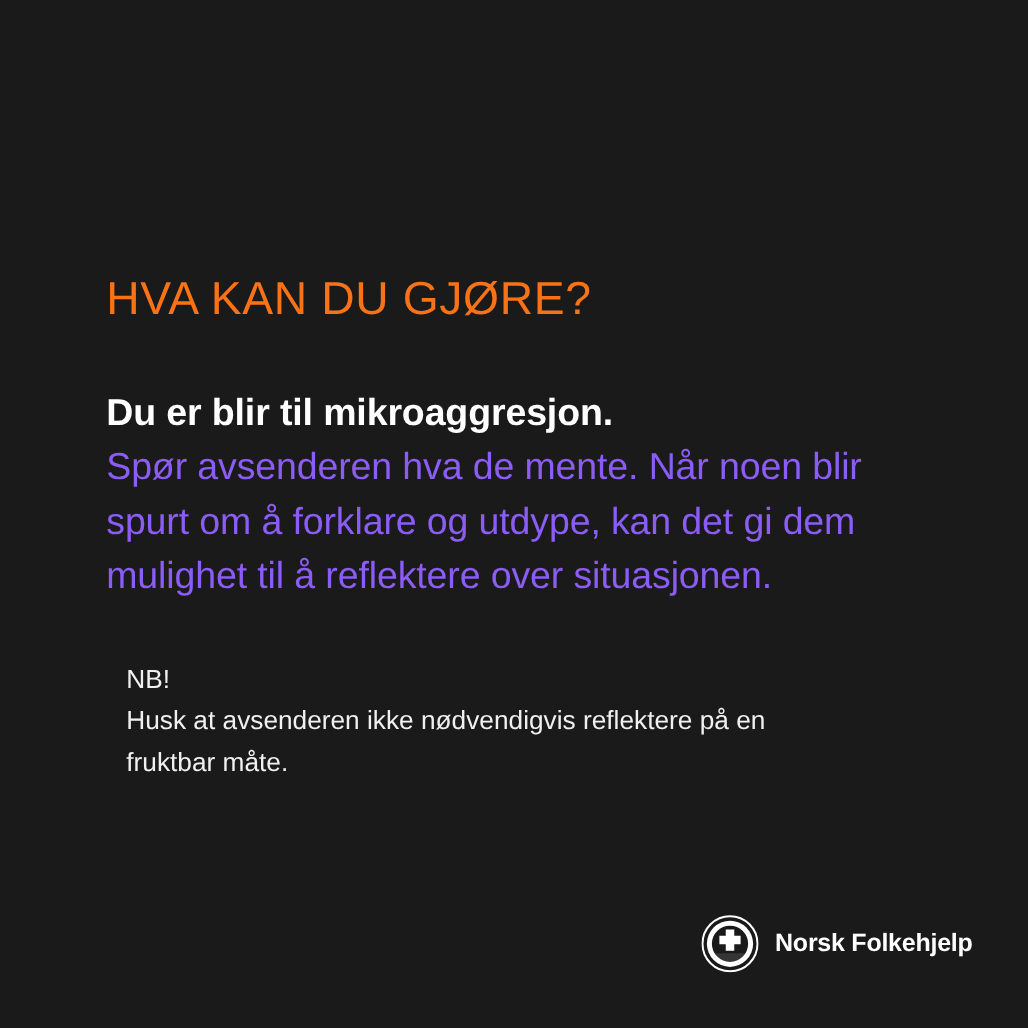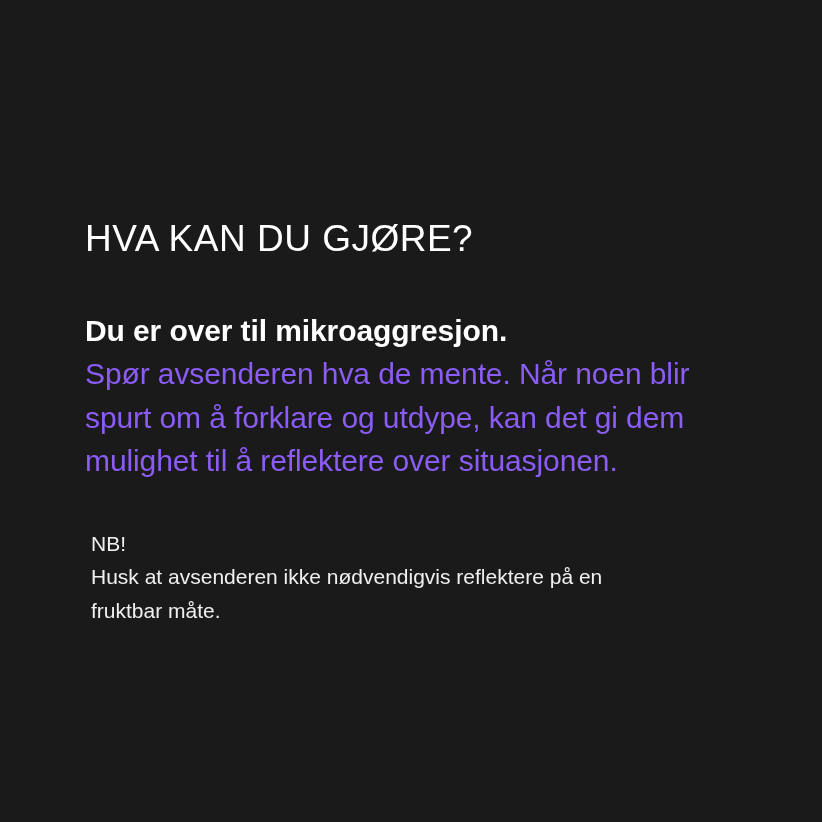--- a/index.html
+++ b/index.html
@@ -24,21 +24,21 @@
     position: absolute;
     left: 85px;
     top: 218px;
     width: 640px;
   }
   .headline {
     font-size: 37px;
     font-weight: 400;
     letter-spacing: 0.5px;
     line-height: 1.15;
-    color: #ffffff;
+    color: #f97316;
     margin: 0 0 48px 0;
   }
   .body-block {
     margin: 0 0 44px 0;
   }
   .body-lead {
     font-size: 30px;
     font-weight: 700;
     line-height: 1.45;
     color: #ffffff;
@@ -47,21 +47,21 @@
   }
   .body-text {
     font-size: 30px;
     font-weight: 400;
     line-height: 1.45;
     color: #8b5cf6;
     margin: 0;
     letter-spacing: -0.1px;
   }
   .note-block {
-    margin: 6px;
+    margin: 16px;
   }
   .note-title {
     font-size: 21px;
     font-weight: 400;
     line-height: 1.6;
     color: #f0f0f0;
     margin: 0;
   }
   .note-text {
     font-size: 21px;
@@ -95,25 +95,37 @@
 </head>
 <body>
 
 <div class="card">
 
   <div class="content">
 
     <h1 class="headline">HVA KAN DU GJØRE?</h1>
 
     <div class="body-block">
-      <p class="body-lead">Du er over til mikroaggresjon.</p>
+      <p class="body-lead">Du er blir til mikroaggresjon.</p>
       <p class="body-text">Spør avsenderen hva de mente. Når noen blir spurt om å forklare og utdype, kan det gi dem mulighet til å reflektere over situasjonen.</p>
     </div>
 
     <div class="note-block">
       <p class="note-title">NB!</p>
       <p class="note-text">Husk at avsenderen ikke nødvendigvis reflektere på en fruktbar måte.</p>
     </div>
 
   </div>
 
+  <div class="logo">
+    <span class="logo-mark">
+      <svg viewBox="0 0 46 46" width="46" height="46" aria-hidden="true">
+        <circle cx="23" cy="23" r="22" fill="none" stroke="#ffffff" stroke-width="1.6"></circle>
+        <circle cx="23" cy="23" r="18.5" fill="#ffffff"></circle>
+        <circle cx="23" cy="23" r="14.5" fill="#1a1a1a"></circle>
+        <path d="M19.6 11.5 h6.8 v5.1 h5.1 v6.8 h-5.1 v5.1 h-6.8 v-5.1 h-5.1 v-6.8 h5.1 z" fill="#ffffff"></path>
+        <path d="M9.5 30.5 a14.5 14.5 0 0 0 27 0 z" fill="#ffffff" opacity="0.12"></path>
+      </svg>
+    </span>
+    <span class="logo-text">Norsk Folkehjelp</span>
+  </div>
 
 </div>
 
 </body></html>

